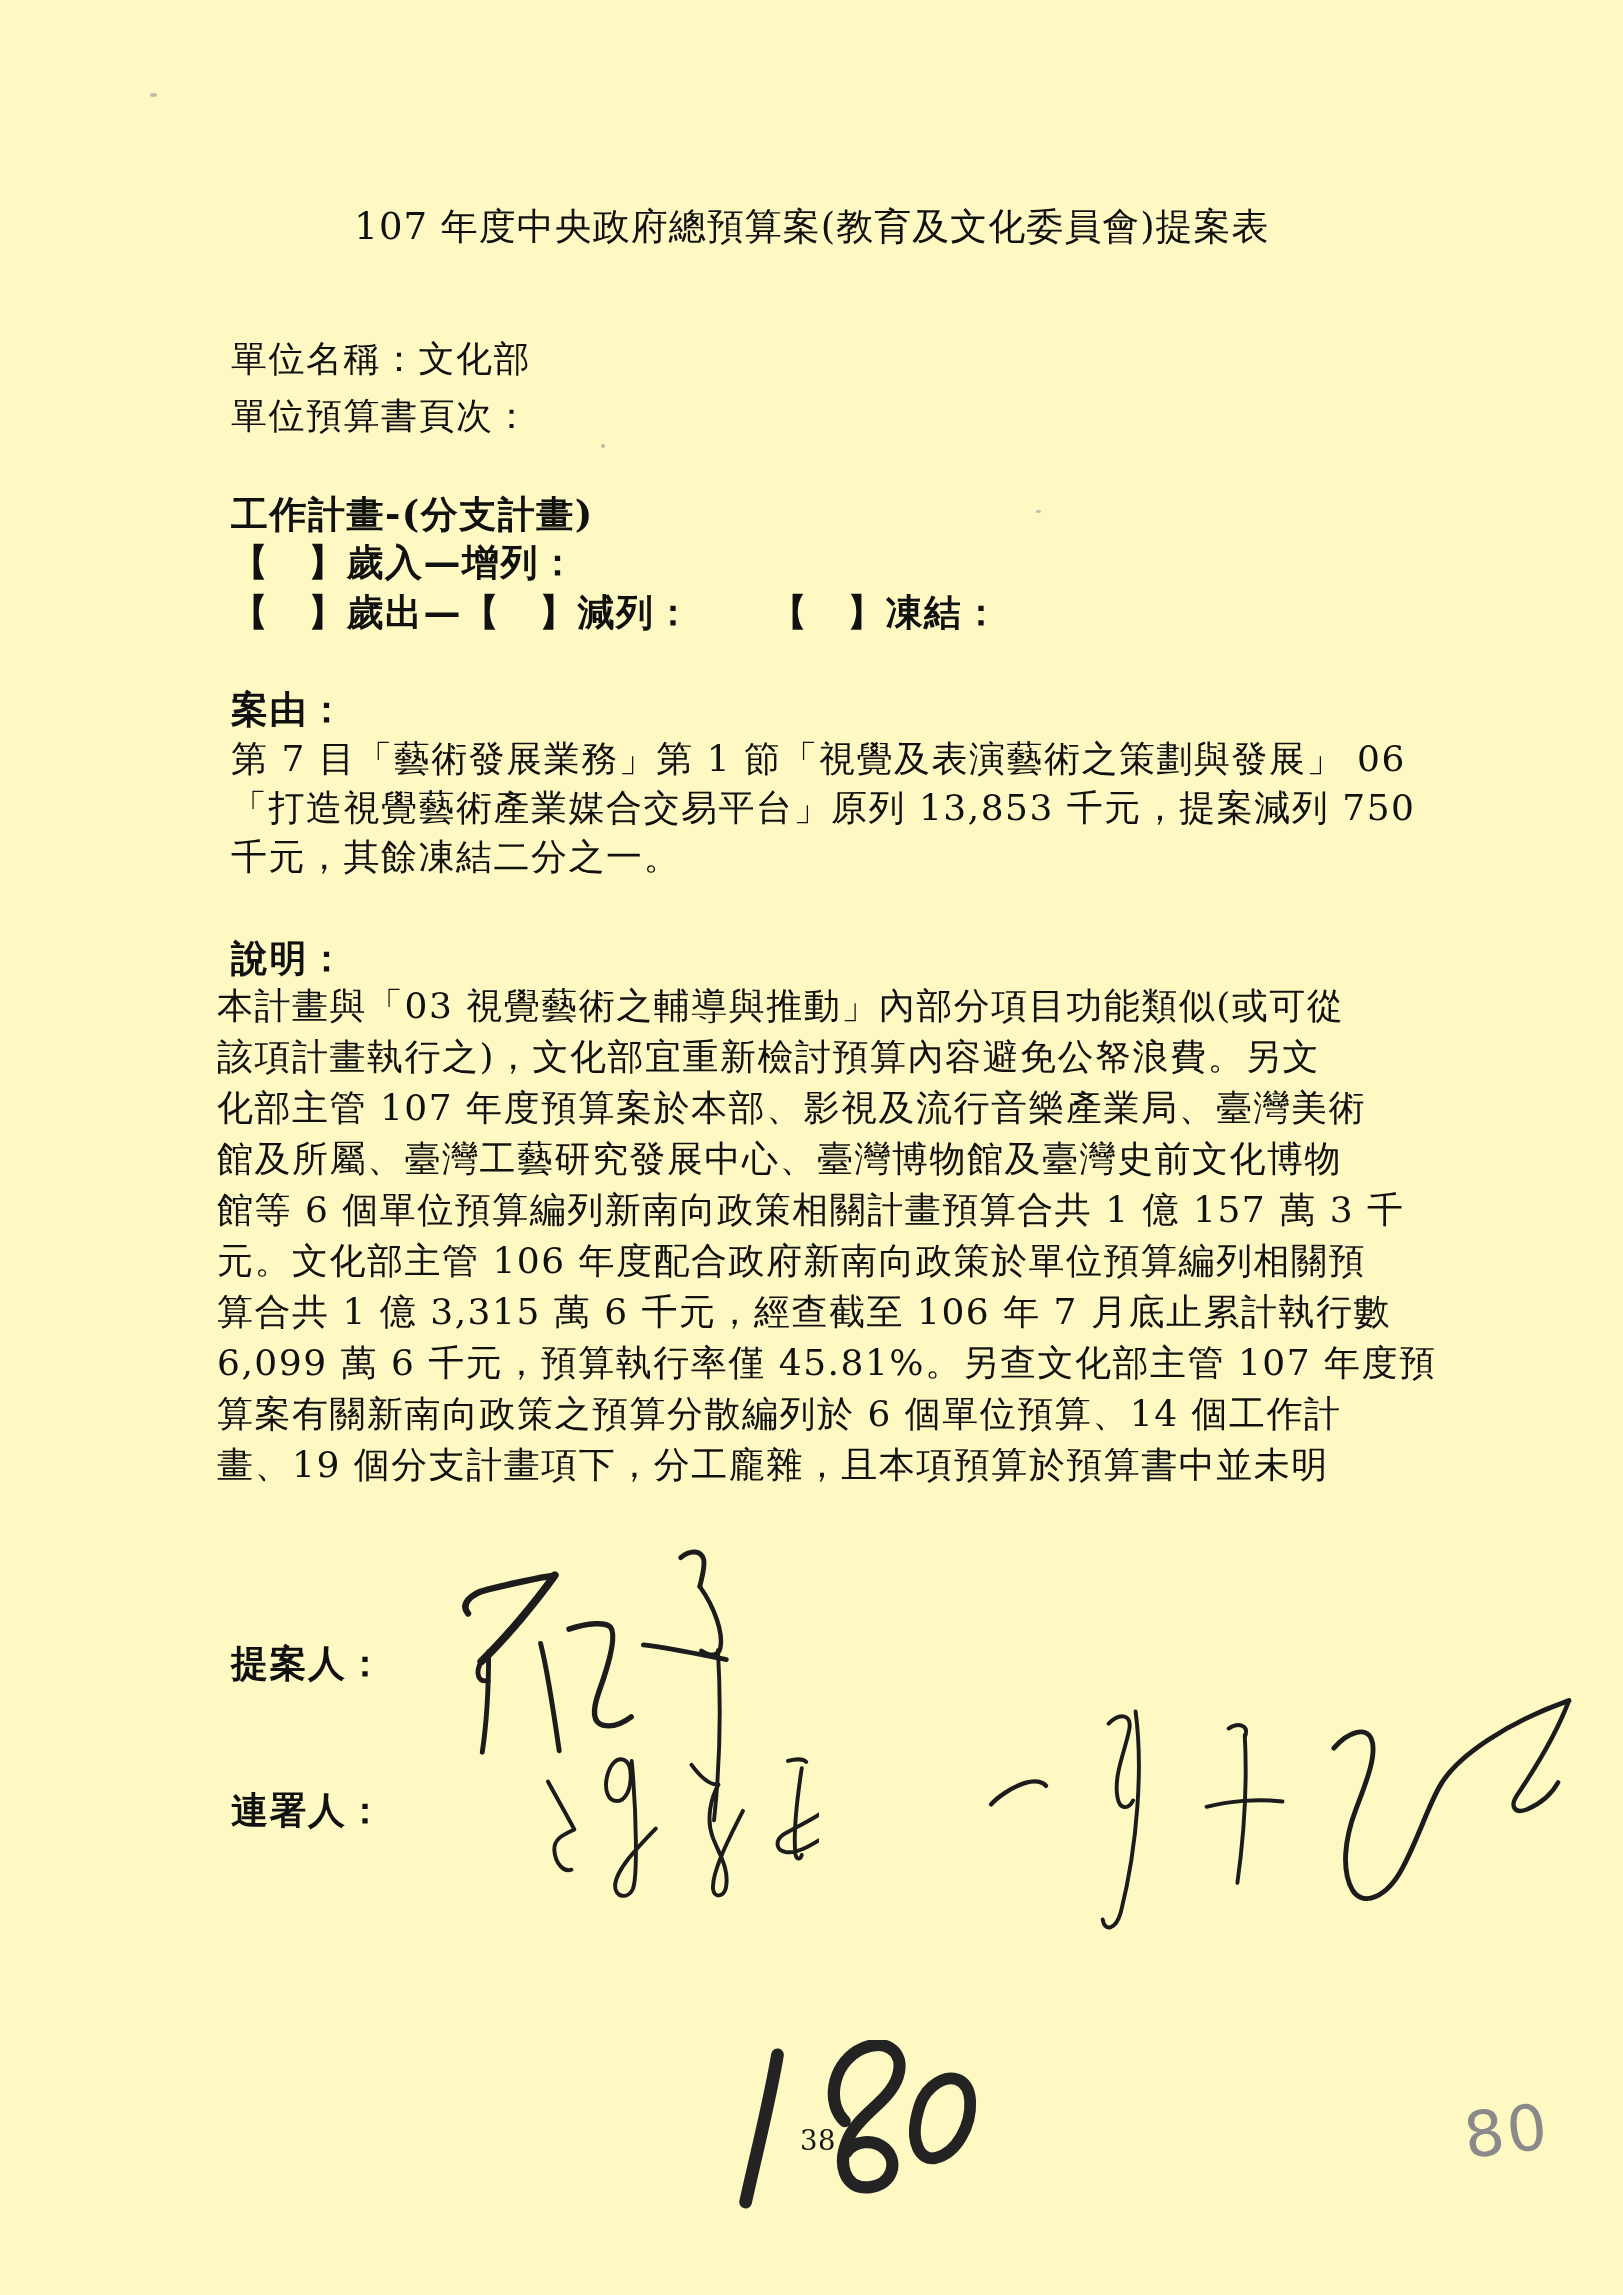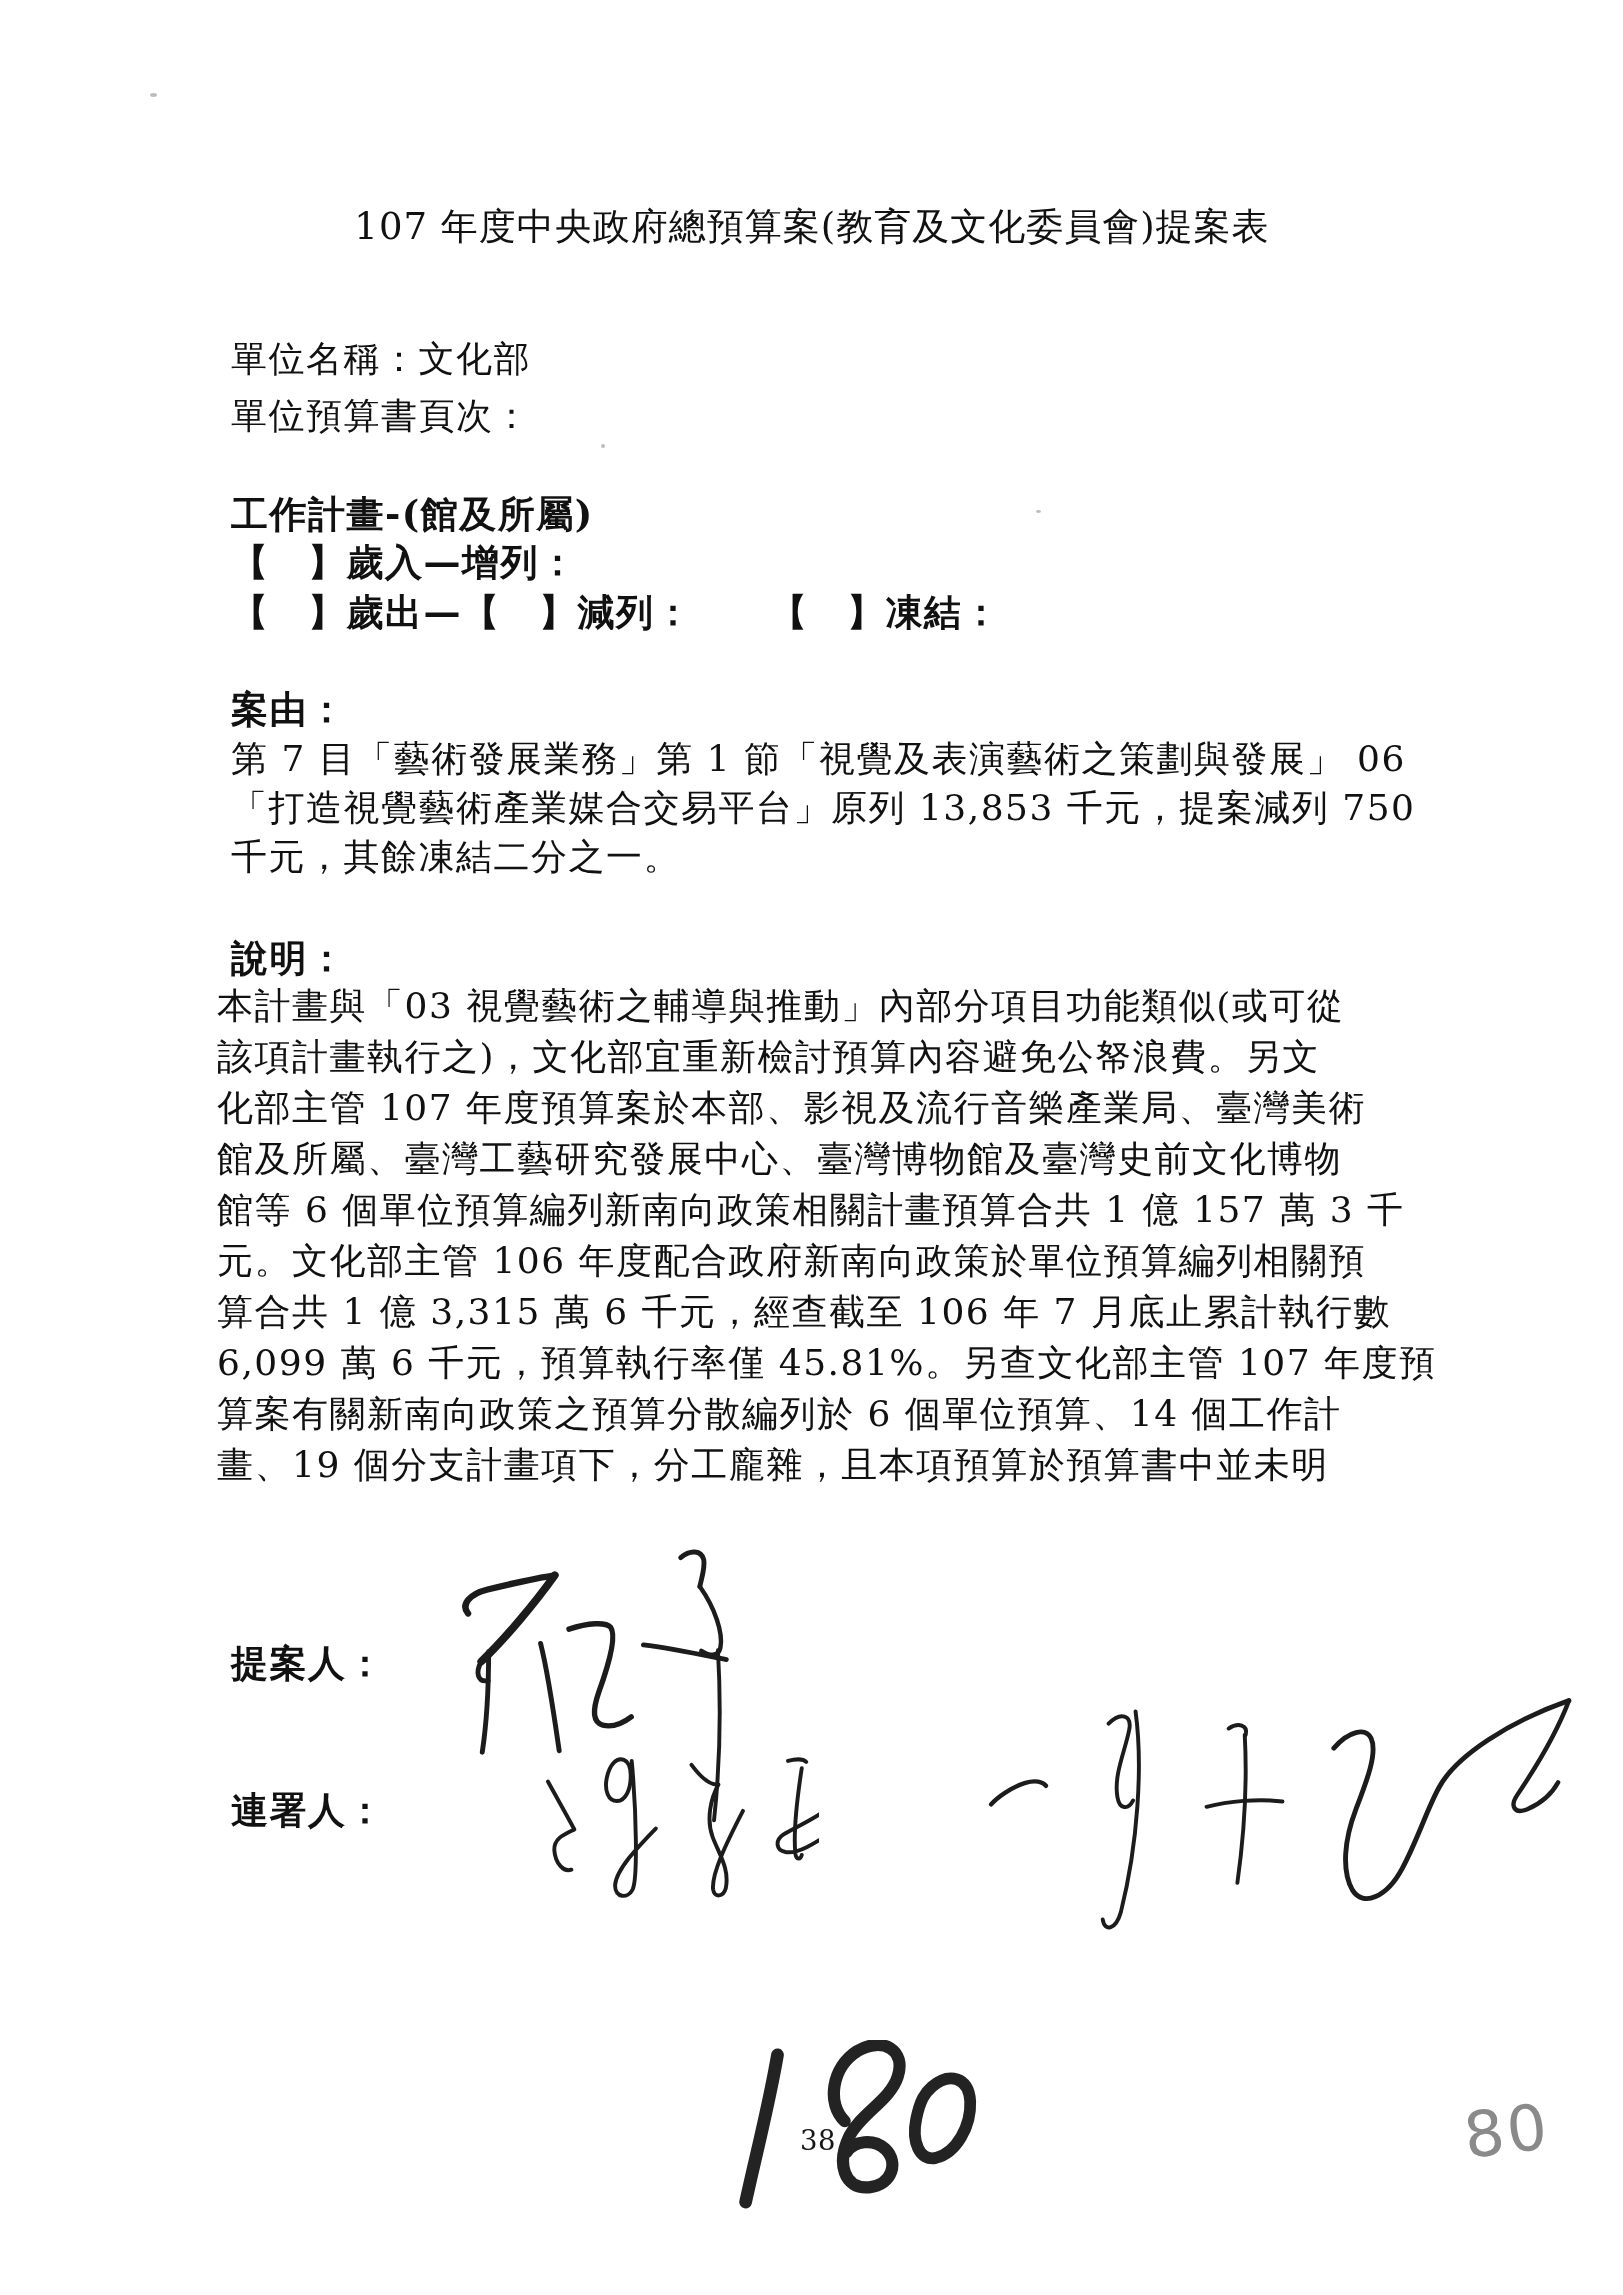--- a/index.html
+++ b/index.html
@@ -1,19 +1,19 @@
 <!DOCTYPE html>
 <html style="font-size:7.8px"><head>
 <meta charset="utf-8">
 <style>
   html,body{margin:0;padding:0;background:#e8e8e8;}
   .page{
     position:relative;
     width:1624px;height:2295px;
-    background:#ffffff;
+    background:#fef9c3;
     overflow:hidden;
     font-family:"DejaVu Serif","Liberation Serif",serif;
     color:#111111;
   }
   .abs{position:absolute;white-space:nowrap;}
   .title{
     left:0;top:202px;width:1624px;
     text-align:center;
     font-size:37px;letter-spacing:1px;
   }
@@ -36,21 +36,21 @@
 </head>
 <body>
 
 <div class="page">
 
   <div class="abs title">107 年度中央政府總預算案(教育及文化委員會)提案表</div>
 
   <div class="abs bodytext" style="left:231px;top:335px;text-align:center;">單位名稱：文化部</div>
   <div class="abs bodytext" style="left:231px;top:392px;">單位預算書頁次：</div>
 
-  <div class="abs bodytext bold" style="left:231px;top:490px;font-size:37px;">工作計畫-(館及所屬)</div>
+  <div class="abs bodytext bold" style="left:231px;top:490px;font-size:37px;">工作計畫-(分支計畫)</div>
   <div class="abs bodytext bold" style="left:231px;top:538px;font-size:37px;">【　】歲入—增列：</div>
   <div class="abs bodytext bold" style="left:231px;top:588px;font-size:37px;">【　】歲出—【　】減列：　　【　】凍結：</div>
 
   <div class="abs bodytext bold" style="left:231px;top:685px;font-size:37px;">案由：</div>
   <div class="abs bodytext lines-case" style="left:231px;top:734px;">
       <div class="tline">第 7 目「藝術發展業務」第 1 節「視覺及表演藝術之策劃與發展」 06</div>
       <div class="tline">「打造視覺藝術產業媒合交易平台」原列 13,853 千元，提案減列 750</div>
       <div class="tline">千元，其餘凍結二分之一。</div>
     </div>
 

